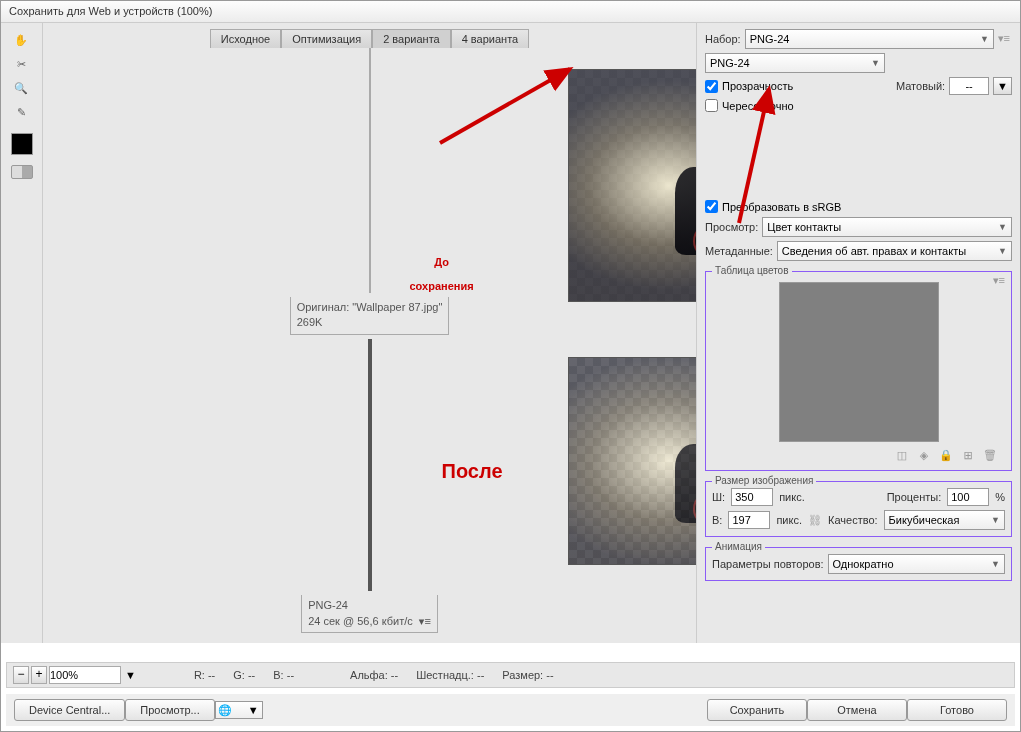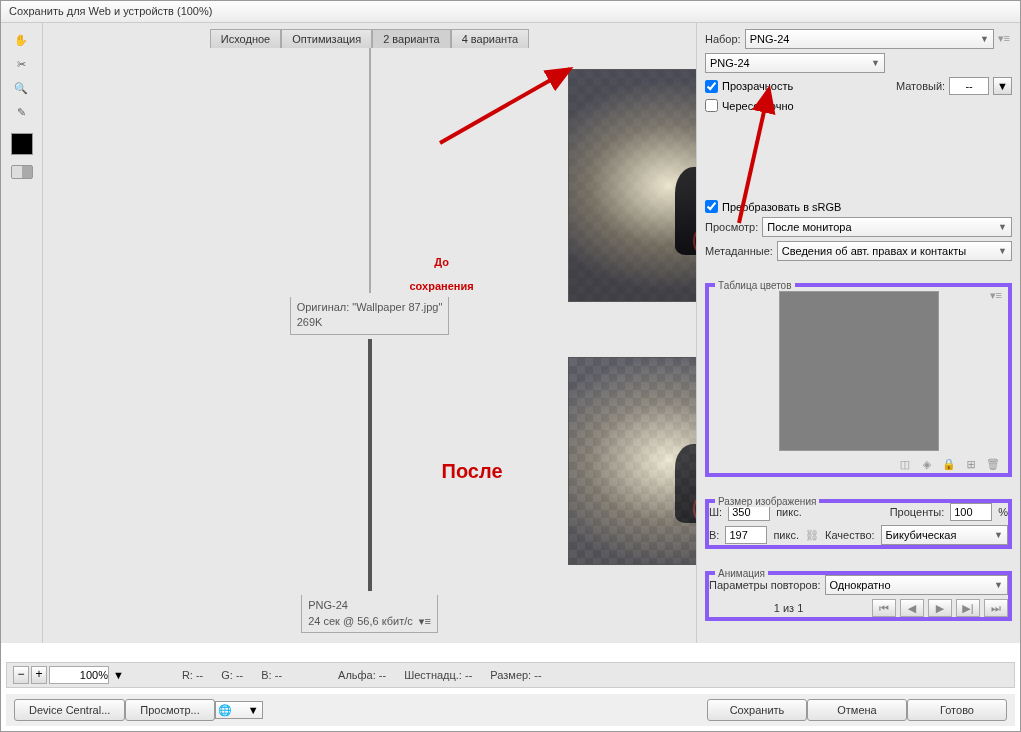--- a/index.html
+++ b/index.html
@@ -34,30 +34,30 @@
 .arrow-red { position: absolute; width: 0; height: 0; }
 .arrow-red svg { overflow: visible; }
 .info-strip { background: #e8e8e8; padding: 3px 6px; color: #555; line-height: 1.4; border: 1px solid #aaa; border-top: none; margin-bottom: 4px; }
 .right-panel { width: 324px; background: #e8e8e8; border-left: 1px solid #ccc; padding: 6px 8px; display: flex; flex-direction: column; gap: 4px; }
 .row { display: flex; align-items: center; gap: 4px; }
 .lbl { color: #333; }
 .dropdown { flex: 1; height: 20px; background: linear-gradient(#fff,#eee); border: 1px solid #999; padding: 2px 4px; display: flex; justify-content: space-between; align-items: center; cursor: pointer; }
 .dropdown .caret { font-size: 9px; color: #666; }
 .cb { display: flex; align-items: center; gap: 4px; }
 .cb input { width: 13px; height: 13px; }
-.fieldset { border: 4px solid #8b5cf6; margin-top: 18px; position: relative; }
+.fieldset { border: 1px solid #8b5cf6; padding: 6px; margin-top: 6px; position: relative; }
 .fieldset .legend { position: absolute; top: -7px; left: 6px; background: #e8e8e8; padding: 0 3px; color: #555; font-size: 10px; }
 .color-table { width: 160px; height: 160px; background: #808080; border: 1px solid #999; margin: 4px auto; }
 .ct-icons { display: flex; justify-content: flex-end; gap: 8px; padding: 2px 8px; color: #999; }
 .num-input { width: 42px; height: 18px; border: 1px solid #999; background: #fff; padding: 1px 3px; }
 .small-icon { width: 14px; height: 14px; color: #999; display: inline-flex; align-items: center; justify-content: center; }
 .bottom-bar { position: absolute; bottom: 44px; left: 6px; right: 6px; height: 26px; background: #e8e8e8; border: 1px solid #ccc; display: flex; align-items: center; padding: 0 6px; gap: 8px; }
 .zoom-box { display: flex; align-items: center; gap: 2px; }
 .zoom-btn { width: 16px; height: 18px; border: 1px solid #aaa; background: linear-gradient(#fff,#ddd); text-align: center; line-height: 14px; cursor: pointer; font-size: 12px; }
-.zoom-field { width: 60px; height: 18px; border: 1px solid #aaa; background: #fff; text-align: right; line-height: 16px; }
+.zoom-field { width: 72px; height: 18px; border: 1px solid #aaa; background: #fff; text-align: left; line-height: 16px; }
 .stat-item { color: #444; margin-right: 10px; }
 .footer { position: absolute; bottom: 6px; left: 6px; right: 6px; height: 32px; background: #efefef; display: flex; align-items: center; padding: 0 8px; }
 .btn { height: 22px; padding: 0 14px; background: linear-gradient(#fdfdfd,#e4e4e4); border: 1px solid #999; border-radius: 3px; cursor: pointer; color: #333; display: flex; align-items: center; }
 .spacer { flex: 1; }
 .mini-select { width: 48px; height: 18px; border: 1px solid #999; background: linear-gradient(#fff,#eee); display: flex; align-items: center; justify-content: space-between; padding: 0 3px; font-size: 10px; }
 .anim-nav { display: flex; gap: 4px; align-items: center; justify-content: center; margin-top: 4px; }
 .anim-btn { width: 24px; height: 18px; border: 1px solid #aaa; background: linear-gradient(#fff,#ddd); display: flex; align-items: center; justify-content: center; color: #888; cursor: pointer; }
 .flyout-icon { width: 14px; height: 14px; color: #999; margin-left: auto; cursor: pointer; }
 .mat-box { width: 40px; height: 18px; border: 1px solid #999; background: #fff; display: flex; align-items: center; justify-content: center; font-size: 11px;}
 </style>
@@ -177,21 +177,21 @@
 
     <div style="height:80px;"></div>
 
     <label class="cb">
         <input type="checkbox" checked="" style="">
         <span>Преобразовать в sRGB</span>
       </label>
     <div class="row">
         <span class="lbl">Просмотр:</span>
       <div class="dropdown">
-          <span>После монитора</span>
+          <span>Цвет контакты</span>
           <span class="caret">▼</span>
         </div>
     </div>
     <div class="row">
         <span class="lbl">Метаданные:</span>
       <div class="dropdown">
           <span>Сведения об авт. правах и контакты</span>
           <span class="caret">▼</span>
         </div>
     </div>
@@ -235,28 +235,20 @@
 
     <div class="fieldset">
       <span class="legend">Анимация</span>
       <div class="row">
           <span class="lbl">Параметры повторов:</span>
         <div class="dropdown">
             <span>Однократно</span>
             <span class="caret">▼</span>
           </div>
       </div>
-      <div class="anim-nav">
-        <span class="lbl" style="flex:1;text-align:center;">1 из 1</span>
-        <div class="anim-btn">⏮</div>
-        <div class="anim-btn">◀</div>
-        <div class="anim-btn">▶</div>
-        <div class="anim-btn">▶|</div>
-        <div class="anim-btn">⏭</div>
-      </div>
     </div>
   </div>
 </div>
 
 <div class="bottom-bar">
   <div class="zoom-box">
     <div class="zoom-btn">−</div>
     <div class="zoom-btn">+</div>
     <div class="zoom-field">100%</div>
     <span class="caret" style="padding:2px;">▼</span>

